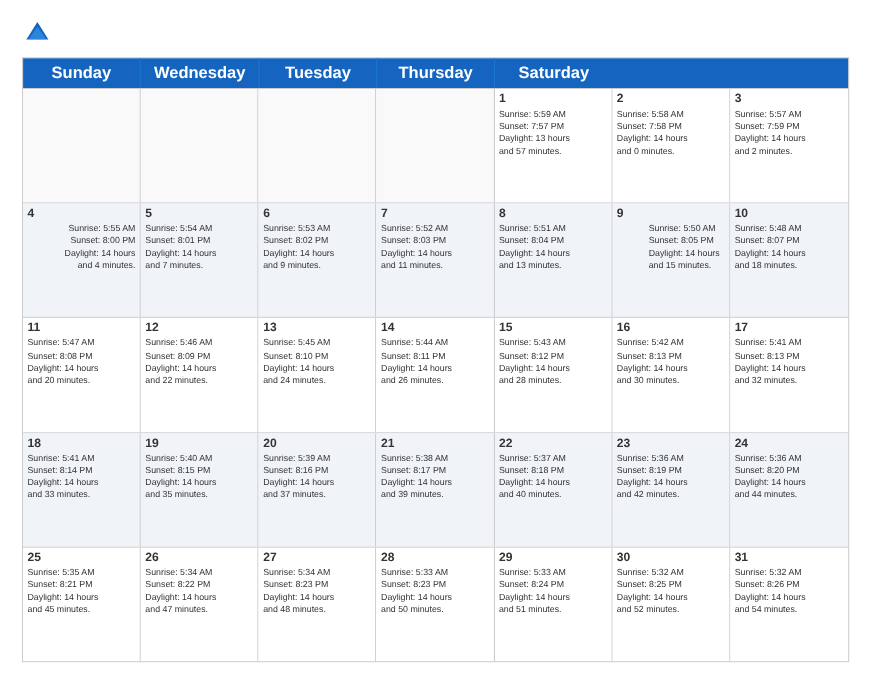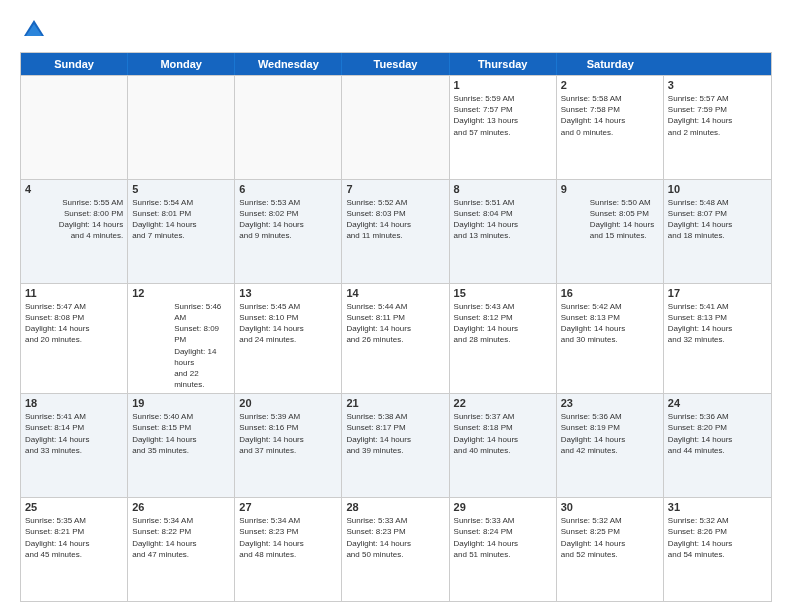--- a/index.html
+++ b/index.html
@@ -65,21 +65,21 @@
       flex-direction: column;
       border: 1px solid #ccc;
     }
     .cal-header {
       display: grid;
       grid-template-columns: repeat(7, 1fr);
       background: #1565c0;
     }
     .cal-header-cell {
       color: #fff;
-      font-size: 11px;
+      font-size: 15px;
       font-weight: bold;
       text-align: center;
       padding: 5px 12px;
       border-right: 1px solid #1976d2;
     }
     .cal-header-cell:last-child { border-right: none; }
     .cal-body {
       flex: 1;
       display: flex;
       flex-direction: column;
@@ -131,21 +131,20 @@
     </div>
     <div class="title-block">
       <div class="month-title"></div>
       <div class="subtitle"></div>
     </div>
   </div>
 
   <div class="calendar">
     <div class="cal-header" id="cal-header">
         <div class="cal-header-cell">Sunday</div>
-        <div class="cal-header-cell">Monday</div>
         <div class="cal-header-cell">Wednesday</div>
         <div class="cal-header-cell">Tuesday</div>
         <div class="cal-header-cell">Thursday</div>
         <div class="cal-header-cell">Saturday</div>
       </div>
     <div class="cal-body" id="cal-body">
         <div class="cal-row">
           <div class="cal-cell empty"></div>
           <div class="cal-cell empty"></div>
           <div class="cal-cell empty"></div>
@@ -226,21 +225,21 @@
         <div class="cal-row">
           <div class="cal-cell">
             <div class="day-num">11</div>
             <div class="day-info" style="white-space: pre-line;">Sunrise: 5:47 AM
 Sunset: 8:08 PM
 Daylight: 14 hours
 and 20 minutes.</div>
           </div>
           <div class="cal-cell">
             <div class="day-num">12</div>
-            <div class="day-info" style="white-space: pre-line; margin-left: 42px;">Sunrise: 5:46 AM
+            <div class="day-info" style="white-space: pre-line;">Sunrise: 5:46 AM
 Sunset: 8:09 PM
 Daylight: 14 hours
 and 22 minutes.</div>
           </div>
           <div class="cal-cell">
             <div class="day-num">13</div>
             <div class="day-info" style="white-space: pre-line;">Sunrise: 5:45 AM
 Sunset: 8:10 PM
 Daylight: 14 hours
 and 24 minutes.</div>

